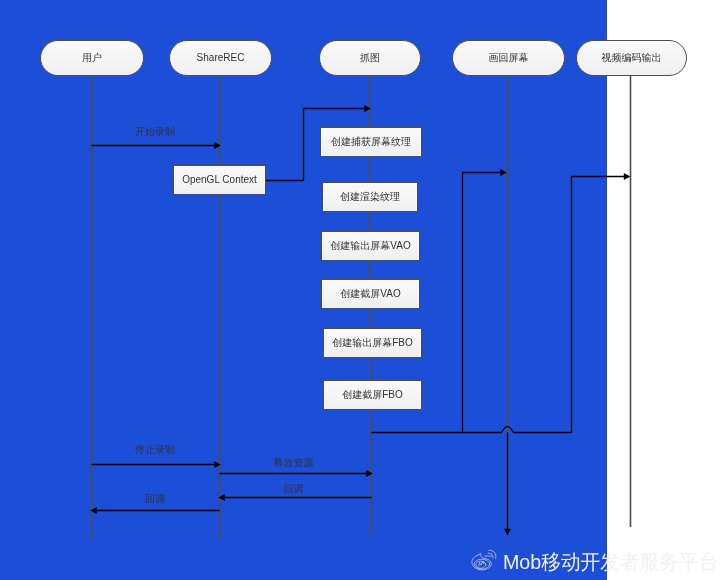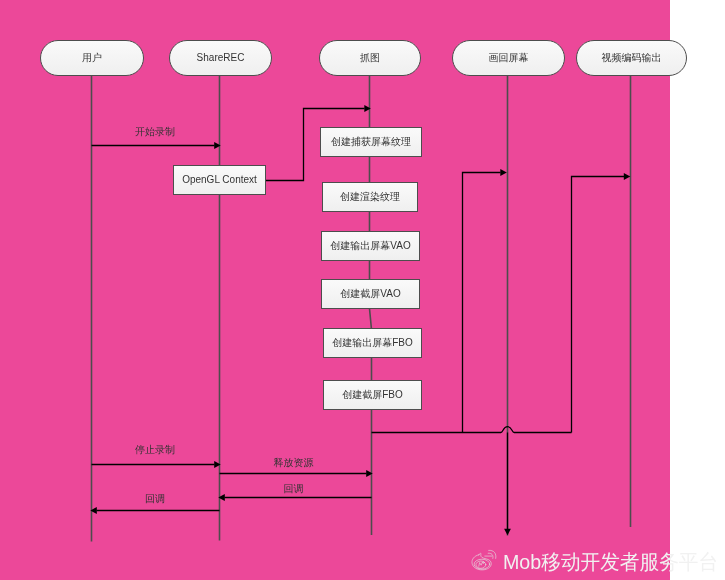--- a/index.html
+++ b/index.html
@@ -1,20 +1,20 @@
 <!DOCTYPE html>
 <html><head>
 <meta charset="utf-8">
 <style>
   html, body { margin:0; padding:0; }
   body {
     width:725px; height:580px; overflow:hidden; background:#ffffff;
     font-family:"Liberation Sans", sans-serif;
   }
-  #stage { position:relative; width:670px; height:580px; background:#ec4899; }
+  #stage { position:relative; width:607px; height:580px; background:#1d4ed8; }
   svg#diagram { position:absolute; left:0; top:0; width:725px; height:580px;
                 shape-rendering:geometricPrecision; }
 
   .lifeline-line  { stroke:#4d4d4d; stroke-width:1.6; fill:none; }
   .node-box       { stroke:#4d4d4d; stroke-width:1.0; fill:url(#boxfill); }
   .step-box       { stroke:#4d4d4d; stroke-width:1.0; fill:url(#boxfill); }
   .msg-line       { stroke:#000000; stroke-width:1.3; fill:none; }
   .connector-line { stroke:#000000; stroke-width:1.3; fill:none;
                     stroke-linecap:butt; stroke-linejoin:miter; }
   .arrow-head     { fill:#000000; stroke:none; }

